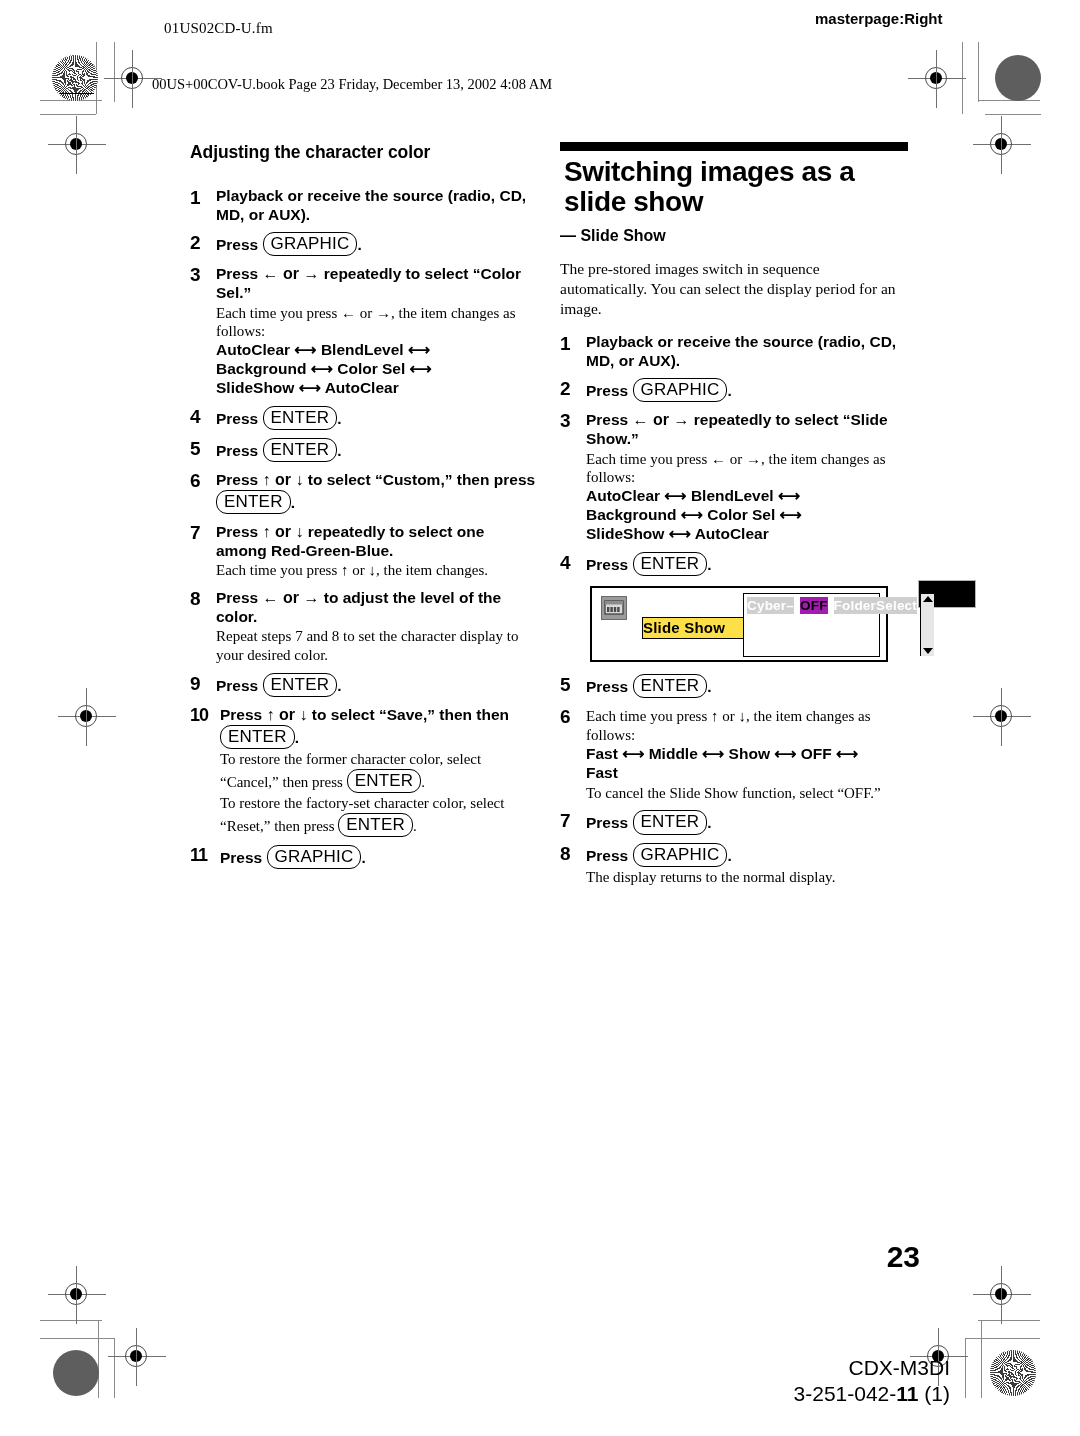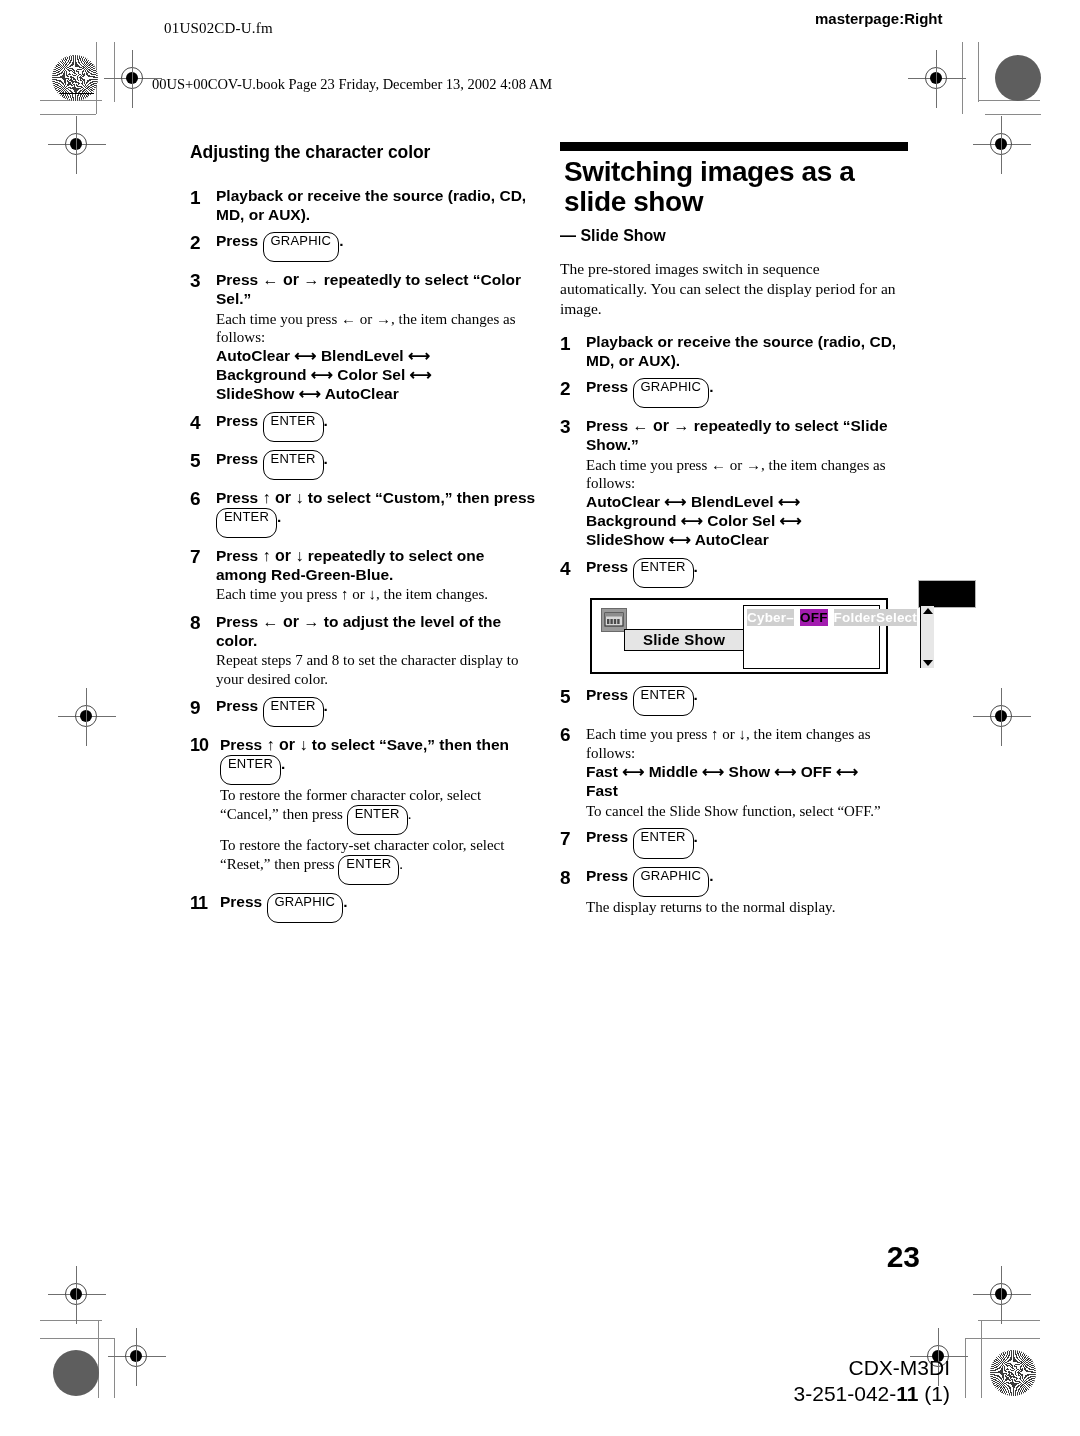--- a/index.html
+++ b/index.html
@@ -175,24 +175,24 @@
     font-size: 15.5px;
     line-height: 1.22;
     margin: 0;
   }
 
   
   .key {
     display: inline-block;
     border: 1.4px solid #000;
     border-radius: 11px;
-    padding: 0px 7px 12px 7px;
+    padding: 0px 7px 1px 7px;
     font-family: "Liberation Sans", sans-serif;
     font-weight: normal;
-    font-size: 13px;
+    font-size: 17px;
     line-height: 1.25;
     vertical-align: 1px;
     letter-spacing: .2px;
     white-space: nowrap;
   }
 
   .arw { font-weight: bold; font-size: 16px; }
 
   
   .figure-wrap {
@@ -212,30 +212,30 @@
     position: absolute;
     left: 9px; top: 8px;
     width: 26px; height: 24px;
     background: #9a9a9a;
     border: 1px solid #6a6a6a;
     box-sizing: border-box;
   }
   .scr-icon svg { display: block; }
   .scr-label {
     position: absolute;
-    left: 32px; top: 29px;
+    left: 50px; top: 29px;
     width: 120px;
     height: 22px;
     border: 1.5px solid #000;
-    background: #e5e5e5;
+    background: #fde047;
     box-sizing: border-box;
     font-family: "Liberation Sans", sans-serif;
     font-size: 15px;
     font-weight: bold;
-    text-align: center;
+    text-align: left;
     line-height: 19px;
     letter-spacing: .2px;
   }
   .scr-list {
     position: absolute;
     right: 6px; top: 5px;
     width: 137px;
     height: 64px;
     border: 1.5px solid #000;
     background: #fff;

